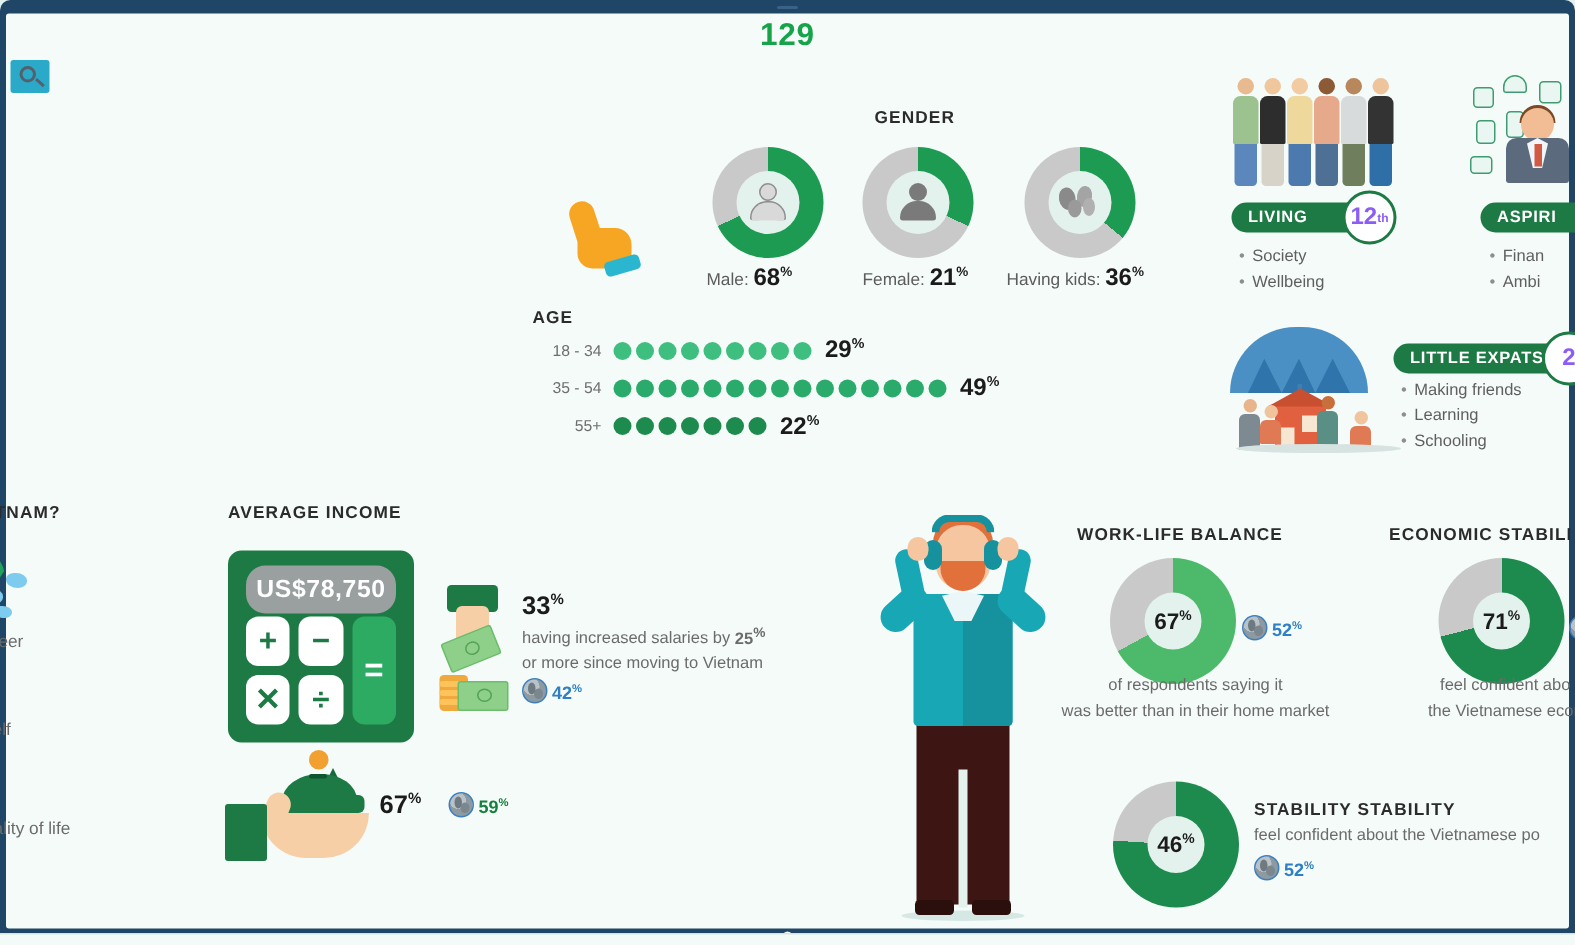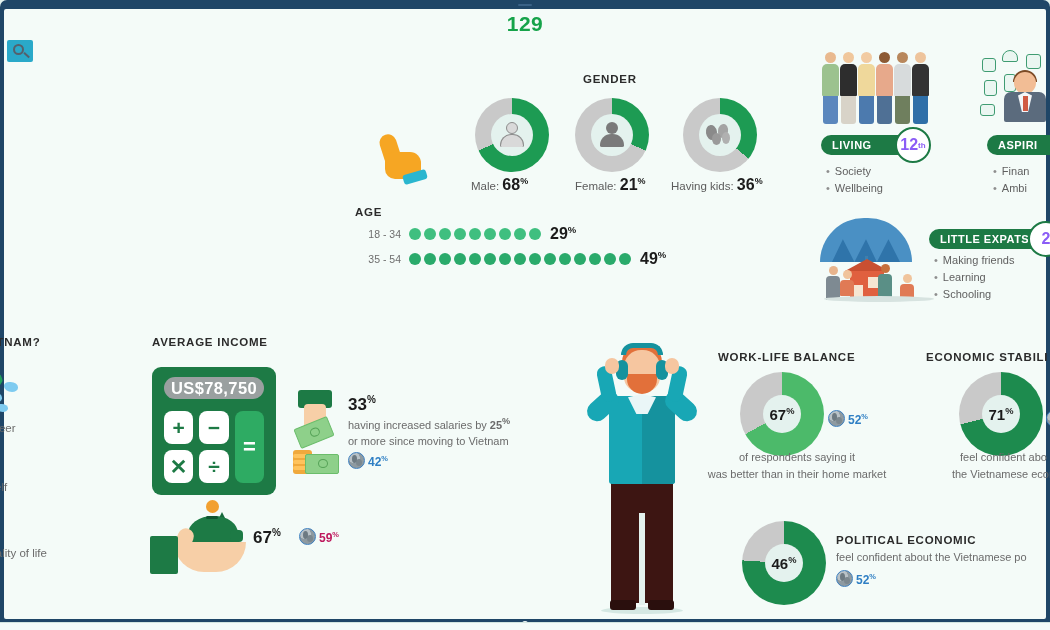--- a/index.html
+++ b/index.html
@@ -199,21 +199,21 @@
   #worldmap { position:absolute; left:-30px; top:366px; width:66px; height:54px; }
   #worldmap .blob { position:absolute; background:#7ecbf0; border-radius:40% 55% 45% 60%; }
   #worldmap .pin { position:absolute; left:18px; top:6px; width:15px; height:20px;
     background:#21a05c; border-radius:50% 50% 50% 50% / 60% 60% 40% 40%;
     clip-path: polygon(50% 100%, 0 42%, 6% 18%, 26% 2%, 74% 2%, 94% 18%, 100% 42%); }
   .why-line { position:absolute; font-size:11.5px; color:#6b6b6b; white-space:nowrap; }
 
   
   #calc { position:absolute; left:152px; top:367px; width:124px; height:128px;
     background:#1d7a45; border-radius:9px; }
-  #calc .display { position:absolute; left:12px; top:10px; right:12px; height:22px;
+  #calc .display { position:absolute; left:12px; top:10px; right:12px; height:32px;
     background:#9aa0a0; border-radius:13px; color:#fff; font-weight:bold; font-size:16.5px;
     display:flex; align-items:center; justify-content:center; letter-spacing:.4px; }
   #calc .keys { position:absolute; left:12px; top:44px; right:12px; bottom:12px;
     display:grid; grid-template-columns:1fr 1fr 1fr; grid-template-rows:1fr 1fr; gap:6px; }
   #calc .k { background:#fff; border-radius:8px; display:flex; align-items:center; justify-content:center;
     color:#1d7a45; font-size:21px; font-weight:bold; line-height:1; }
   #calc .keq { grid-row:1 / span 2; grid-column:3; background:#2eab63; color:#fff; border-radius:8px;
     display:flex; align-items:center; justify-content:center; font-size:22px; font-weight:bold; }
 
   
@@ -457,20 +457,33 @@
         <i style="background:#2aaa6b"></i>
           <i style="background:#2aaa6b"></i>
           <i style="background:#2aaa6b"></i>
         <i style="background:#2aaa6b"></i>
           <i style="background:#2aaa6b"></i>
           <i style="background:#2aaa6b"></i>
       </span>
       <span class="age-pct"><span>49</span><sup>%</sup></span>
     </div>
 
+    <div class="age-row">
+      <span class="rlab">55+</span>
+      <span class="age-dots">
+        <i style="background:#1d8b4e"></i>
+          <i style="background:#1d8b4e"></i>
+          <i style="background:#1d8b4e"></i>
+        <i style="background:#1d8b4e"></i>
+          <i style="background:#1d8b4e"></i>
+          <i style="background:#1d8b4e"></i>
+        <i style="background:#1d8b4e"></i>
+      </span>
+      <span class="age-pct"><span>22</span><sup>%</sup></span>
+    </div>
   </div>
 
   <div class="people" style="left:822px; top:52px;">
     <div class="p">
         <div class="h" style="background:#e9b98f"></div>
         <div class="t" style="background:#9cc28f"></div>
         <div class="l" style="background:#5b87bd"></div>
       </div>
     <div class="p">
         <div class="h" style="background:#f0c79c"></div>
@@ -634,21 +647,21 @@
     <div class="snout"></div>
       <div class="slot"></div>
     <div class="thumb"></div>
       <div class="palm"></div>
       <div class="cuff"></div>
   </div>
   <div class="abs stat-big" style="left:253px; top:527px;">
     <span>67</span><sup>%</sup>
   </div>
   <div class="abs" style="left:299px; top:528px;">
-    <span class="globe"></span><span class="gpct" style="color:#be185d;"><span>59</span><sup>%</sup></span>
+    <span class="globe"></span><span class="gpct" style="color:#15803d;"><span>59</span><sup>%</sup></span>
   </div>
 
   <div id="hpman">
     <div class="shadow"></div>
     <div class="legs"></div>
       <div class="gap"></div>
     <div class="shoeL"></div>
       <div class="shoeR"></div>
     <div class="torso"></div>
       <div class="torso2"></div>
@@ -696,21 +709,21 @@
     <div>feel confident abo</div>
     <div>the Vietnamese econ</div>
   </div>
 
   <div class="donut" style="left:742px; top:521px; width:84px; height:84px;
        background: conic-gradient(#1d8b4e 0 76%, #c9c9c9 76% 100%);">
     <div class="hole" style="left:23px; top:23px; width:38px; height:38px;">
       <span class="donut-val" style="font-size:15px;"><span>46</span><sup>%</sup></span>
     </div>
   </div>
-  <div class="abs sec-title" style="left:836px; top:534px;">POLITICAL ECONOMIC</div>
+  <div class="abs sec-title" style="left:836px; top:534px;">STABILITY STABILITY</div>
   <div class="abs" style="left:836px; top:551px; font-size:11px; color:#6b6b6b; white-space:nowrap;">feel confident about the Vietnamese po</div>
   <div class="abs" style="left:836px; top:570px;">
     <span class="globe"></span><span class="gpct" style="color:#2f7fc4;"><span>52</span><sup>%</sup></span>
   </div>
 
   <div id="bottom-bar">
       <div class="ln"></div>
     </div>
 
 </div>

